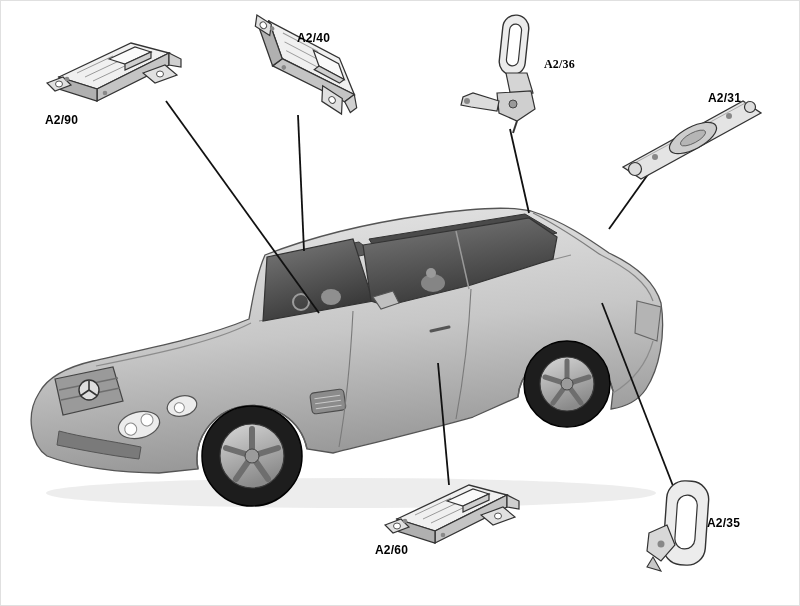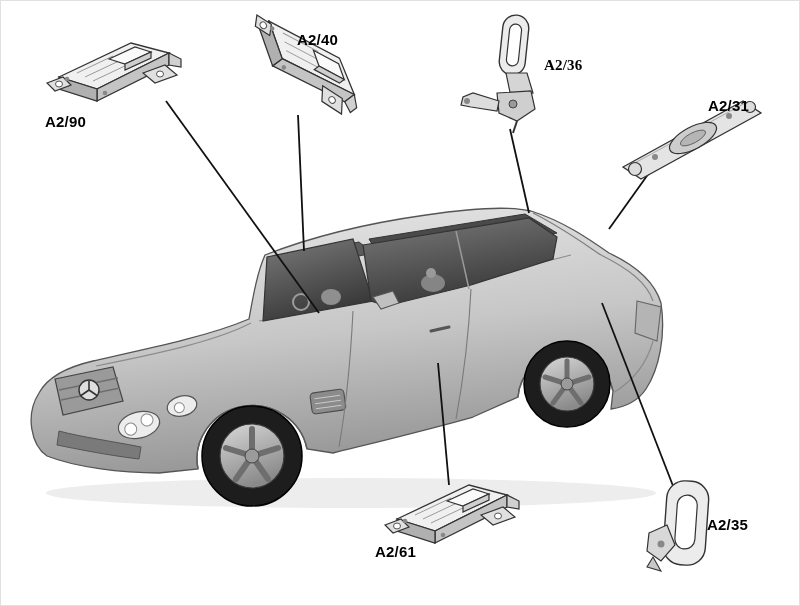--- a/index.html
+++ b/index.html
@@ -3,21 +3,21 @@
 <meta charset="utf-8">
 <style>
   html,body{margin:0;padding:0;background:#fff;}
   .stage{
     position:relative;width:800px;height:606px;background:#ffffff;
     overflow:hidden;font-family:"Liberation Sans",sans-serif;
     border:1px solid #e0e0e0;box-sizing:border-box;
   }
   .stage svg{position:absolute;left:0;top:0;}
   .part-label{
-    position:absolute;font-weight:bold;font-size:15px;color:#000;
+    position:absolute;font-weight:bold;font-size:12px;color:#000;
     letter-spacing:.2px;white-space:nowrap;user-select:none;
   }
 </style>
 </head>
 <body>
 
 <div class="stage">
 
   <svg width="800" height="606" viewBox="0 0 800 606">
     <defs>
@@ -193,16 +193,16 @@
       </g>
       <path d="M648,532 L666,524 L674,544 L660,560 L646,550 Z" fill="#d8d8d8" stroke="#333" stroke-width="1.2"></path>
       <circle cx="660" cy="543" r="3.5" fill="#888"></circle>
       <path d="M652,556 L660,570 L646,566 Z" fill="#c8c8c8" stroke="#333" stroke-width="1.1"></path>
     </g>
   </svg>
 
   <div class="part-label" style="left:44px;top:112px;">A2/90</div>
   <div class="part-label" style="left:296px;top:30px;">A2/40</div>
   <div class="part-label" style="left:543px;top:56px;font-family:Liberation Serif, serif;">A2/36</div>
-  <div class="part-label" style="left:707px;top:96px;">A2/31</div>
-  <div class="part-label" style="left:374px;top:542px;">A2/61</div>
+  <div class="part-label" style="left:707px;top:90px;">A2/31</div>
+  <div class="part-label" style="left:374px;top:542px;">A2/60</div>
   <div class="part-label" style="left:706px;top:515px;">A2/35</div>
 </div>
 
 </body></html>

